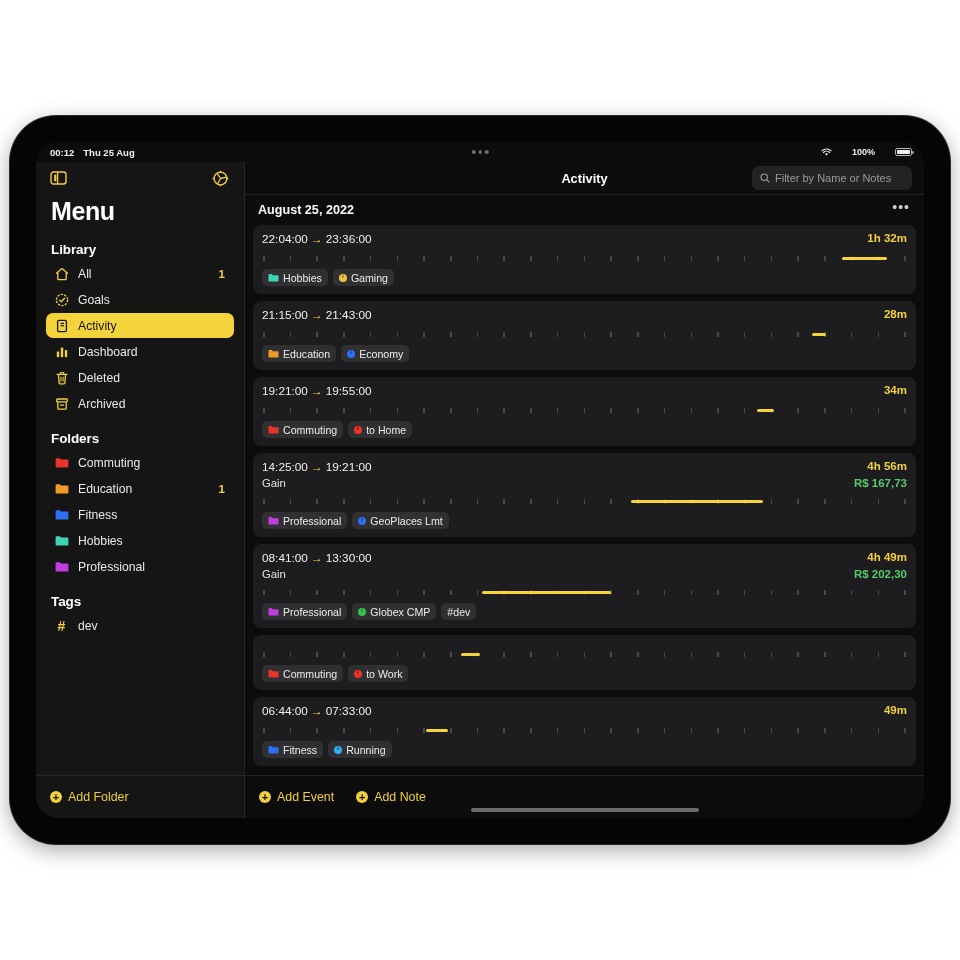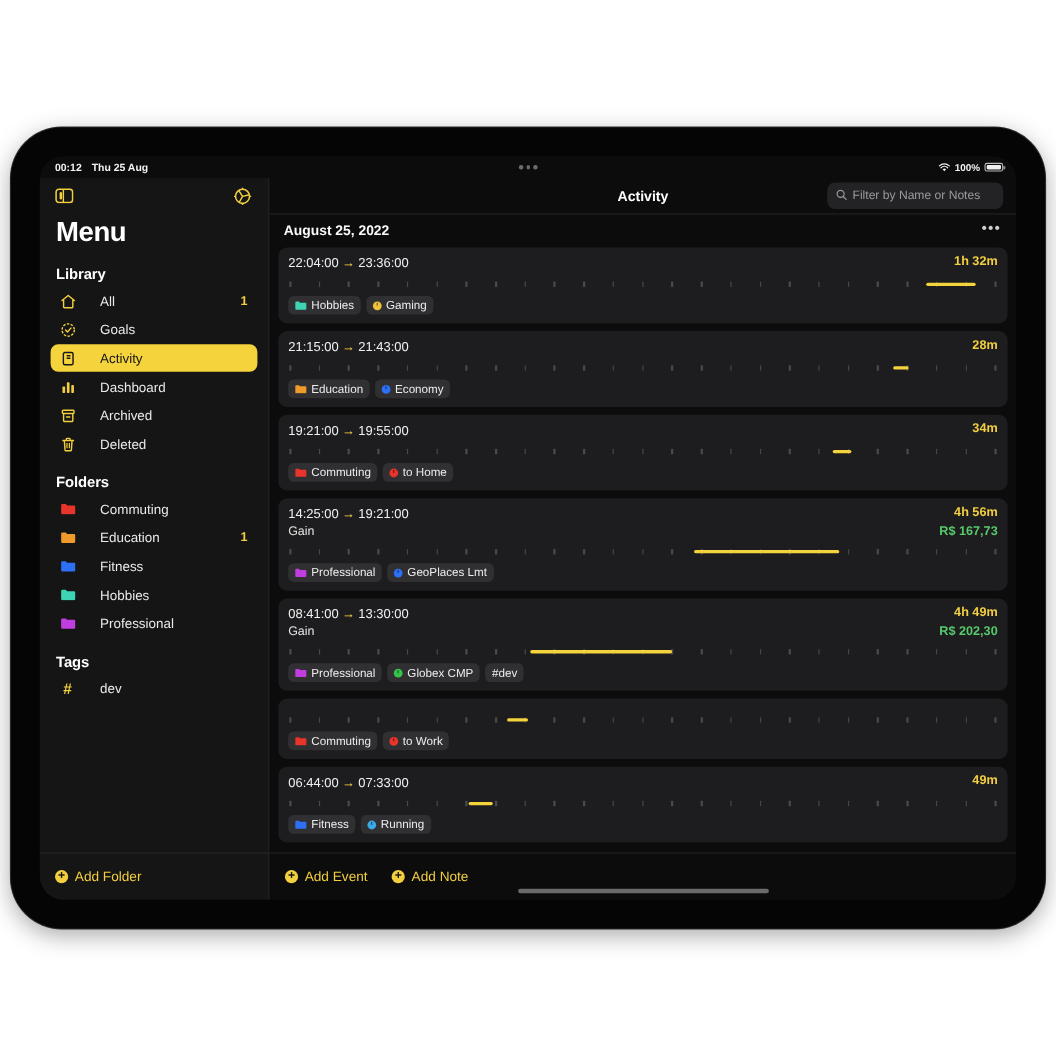--- a/index.html
+++ b/index.html
@@ -31,21 +31,21 @@
   #statusbar{
     height:20px;flex:0 0 20px;
     display:flex;align-items:center;
     color:#f2f2f2;font-size:9.5px;font-weight:bold;
     padding:0 14px;box-sizing:border-box;
     position:relative;
   }
   #statusbar .sb-left{display:flex;gap:9px;align-items:center;}
   #statusbar .sb-right{
     position:absolute;right:12px;top:0;height:20px;
-    display:flex;align-items:center;gap:4px;font-size:9px;
+    display:flex;align-items:center;gap:20px;font-size:9px;
   }
   .multidots{
     position:absolute;left:50%;top:0;transform:translateX(-50%);
     height:20px;display:flex;align-items:center;gap:3px;
   }
   .multidots i{width:3.5px;height:3.5px;border-radius:50%;background:#6c6c6c;display:block;}
   .batt{
     width:17px;height:8.5px;border:1px solid #b9b9b9;border-radius:2.2px;
     position:relative;box-sizing:border-box;padding:1px;
   }
@@ -73,21 +73,21 @@
   #sb-scroll{flex:1;overflow:hidden;padding:0 10px;}
   .menu-title{
     color:#ffffff;font-size:25px;font-weight:bold;letter-spacing:-.4px;
     padding:3px 0 10px 5px;
   }
   .sec-head{
     color:#ffffff;font-size:13.5px;font-weight:bold;
     padding:6px 0 4px 5px;letter-spacing:-.1px;
   }
   .nav-item{
-    height:25px;display:flex;align-items:center;gap:22px;
+    height:25px;display:flex;align-items:center;gap:9px;
     padding:0 9px 0 8px;border-radius:7px;margin-bottom:1px;
     color:#e9e9e9;font-size:12.2px;cursor:pointer;
   }
   .nav-item .ni-ico{width:15px;height:15px;display:flex;align-items:center;justify-content:center;flex:0 0 15px;color:#f2cf3f;}
   .nav-item .ni-label{flex:1;white-space:nowrap;overflow:hidden;text-overflow:ellipsis;}
   .nav-item .ni-count{color:#f2cf3f;font-size:11.5px;font-weight:bold;}
   .nav-item.active{background:#f5d33c;color:#161616;}
   .nav-item.active .ni-ico{color:#161616;}
   .nav-item.active .ni-count{color:#161616;}
   .folder-glyph{width:14px;height:11px;display:block;}
@@ -265,40 +265,40 @@
                   <rect x="9.8" y="5" width="2.4" height="7.2" rx=".7" fill="currentColor"></rect>
                 </svg>
             </span>
             <span class="ni-label">Dashboard</span>
             <span class="ni-count"></span>
           </div>
 
           <div class="nav-item">
             <span class="ni-ico">
               <svg width="14" height="14" viewBox="0 0 14 14">
-                  <rect x="1.7" y="2" width="10.6" height="2.9" rx=".8" fill="none" stroke="currentColor" stroke-width="1.3"></rect>
-                  <path d="M2.8 5.3 V11.3 a.9.9 0 0 0 .9.9 h6.6 a.9.9 0 0 0 .9-.9 V5.3" fill="none" stroke="currentColor" stroke-width="1.3"></path>
-                  <line x1="5.5" y1="8.1" x2="8.5" y2="8.1" stroke="currentColor" stroke-width="1.3" stroke-linecap="round"></line>
-                </svg>
-            </span>
-            <span class="ni-label">Archived</span>
-            <span class="ni-count"></span>
-          </div>
-
-          <div class="nav-item">
-            <span class="ni-ico">
-              <svg width="14" height="14" viewBox="0 0 14 14">
                   <path d="M2.2 3.4 H11.8" stroke="currentColor" stroke-width="1.3" stroke-linecap="round"></path>
                   <path d="M5.3 3.2 V2.2 a.7.7 0 0 1 .7-.7 h2 a.7.7 0 0 1 .7.7 V3.2" fill="none" stroke="currentColor" stroke-width="1.2"></path>
                   <path d="M3.5 3.6 L4.1 12 a.9.9 0 0 0 .9.8 h4 a.9.9 0 0 0 .9-.8 l.6-8.4" fill="none" stroke="currentColor" stroke-width="1.3"></path>
                   <line x1="5.9" y1="5.8" x2="5.9" y2="10.6" stroke="currentColor" stroke-width="1.1"></line>
                   <line x1="8.1" y1="5.8" x2="8.1" y2="10.6" stroke="currentColor" stroke-width="1.1"></line>
                 </svg>
             </span>
             <span class="ni-label">Deleted</span>
+            <span class="ni-count"></span>
+          </div>
+
+          <div class="nav-item">
+            <span class="ni-ico">
+              <svg width="14" height="14" viewBox="0 0 14 14">
+                  <rect x="1.7" y="2" width="10.6" height="2.9" rx=".8" fill="none" stroke="currentColor" stroke-width="1.3"></rect>
+                  <path d="M2.8 5.3 V11.3 a.9.9 0 0 0 .9.9 h6.6 a.9.9 0 0 0 .9-.9 V5.3" fill="none" stroke="currentColor" stroke-width="1.3"></path>
+                  <line x1="5.5" y1="8.1" x2="8.5" y2="8.1" stroke="currentColor" stroke-width="1.3" stroke-linecap="round"></line>
+                </svg>
+            </span>
+            <span class="ni-label">Archived</span>
             <span class="ni-count"></span>
           </div>
 
           <div class="sec-head" style="padding-top:14px">Folders</div>
 
           <div class="nav-item">
             <span class="ni-ico">
               <svg class="folder-glyph" viewBox="0 0 14 11">
                   <path d="M.6 2.2a1 1 0 0 1 1-1h3.2l1.2 1.3h6.4a1 1 0 0 1 1 1V9.6a1 1 0 0 1-1 1H1.6a1 1 0 0 1-1-1Z" fill="#e8342a"></path>
                 </svg>

